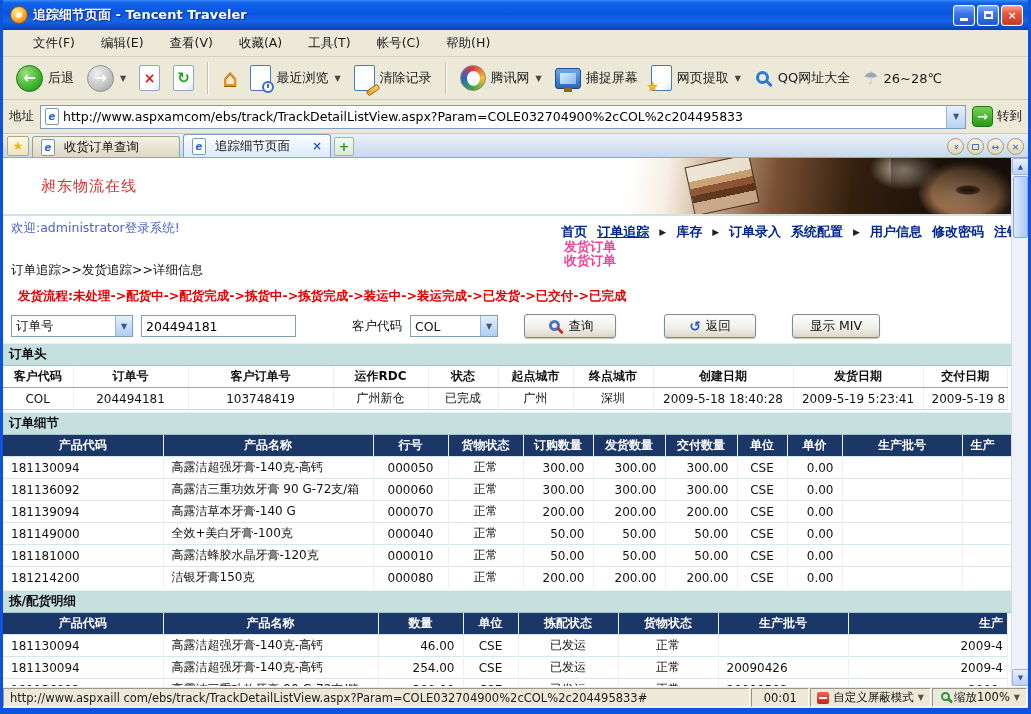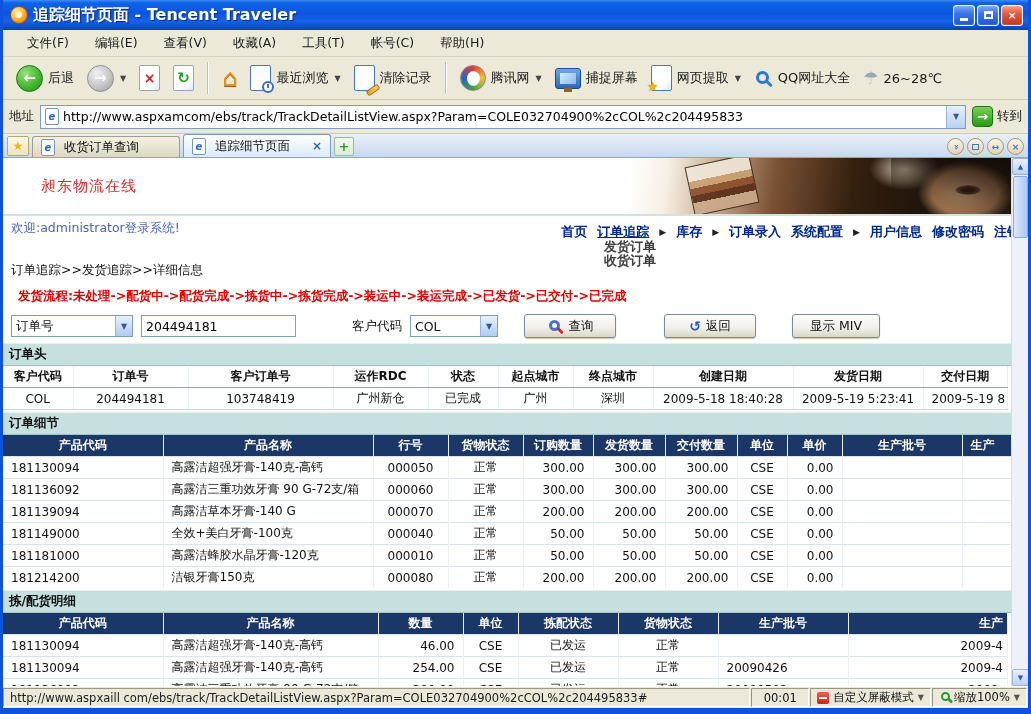--- a/index.html
+++ b/index.html
@@ -12,30 +12,30 @@
     overflow:hidden;
   }
   
   .titlebar{height:30px;display:flex;align-items:center;padding:0 5px;
     background:linear-gradient(180deg,#3a8af6 0%,#0f62e8 10%,#0a55e0 45%,#1763e8 70%,#0b4bc8 92%,#0a43ae 100%);}
   .app-icon{width:18px;height:18px;border-radius:50%;margin:0 5px 0 2px;flex:0 0 auto;
     background:radial-gradient(circle at 35% 30%,#ffe890 0%,#ffc040 40%,#f08818 75%,#c86808 100%);
     border:1px solid #8a5a10;position:relative;}
   .app-icon::after{content:"";position:absolute;left:4px;top:4px;width:7px;height:7px;border-radius:50%;
     background:radial-gradient(circle at 60% 60%,#fff,#ffe8a8 70%,transparent 75%);}
-  .title-text{color:#fff;font-weight:bold;font-size:16px;text-shadow:1px 1px 1px #0a2a80;flex:1 1 auto;
+  .title-text{color:#fff;font-weight:bold;font-size:13px;text-shadow:1px 1px 1px #0a2a80;flex:1 1 auto;
     white-space:nowrap;overflow:hidden;}
   .win-btn{width:22px;height:21px;margin-left:2px;border-radius:3px;border:1px solid #fff;
     display:flex;align-items:center;justify-content:center;color:#fff;font-size:11px;font-weight:bold;
     background:linear-gradient(180deg,#7aa8f8 0%,#3a74e8 40%,#2058cc 100%);box-shadow:inset 0 0 1px #fff;}
   .win-btn.close{background:linear-gradient(180deg,#f8a088 0%,#e4573d 40%,#c03a20 100%);}
   .win-btn .glyph-min{display:block;width:8px;height:3px;background:#fff;margin-top:9px;}
   .win-btn .glyph-max{display:block;width:9px;height:8px;border:2px solid #fff;border-top-width:3px;}
   
-  .menubar{height:27px;display:flex;align-items:center;gap:2px;padding:0 12px;background:#ece9d8;
+  .menubar{height:27px;display:flex;align-items:center;gap:2px;padding:0 18px;background:#ece9d8;
     border-bottom:1px solid #d8d4c0;}
   .menu-item{padding:3px 12px;white-space:nowrap;font-size:12.5px;color:#1a1a1a;}
   
   .toolbar{height:43px;display:flex;align-items:center;padding:0 8px;gap:3px;background:#ece9d8;
     border-bottom:1px solid #cfcab2;}
   .tb-btn{display:flex;align-items:center;gap:5px;padding:3px 5px;border-radius:3px;white-space:nowrap;
     font-size:13px;color:#1a1a1a;}
   .tb-sep{width:2px;height:32px;margin:0 5px;border-left:1px solid #c6c1aa;border-right:1px solid #fff;}
   .circ{width:27px;height:27px;border-radius:50%;display:flex;align-items:center;justify-content:center;
     color:#fff;font-size:15px;font-weight:bold;}
@@ -121,22 +121,22 @@
     background:linear-gradient(180deg,#efe7d8 0 30%,#caa173 30% 45%,#8c4f2b 45% 60%,#5a2e18 60% 75%,#caa98a 75% 100%);}
   .photo .eye{position:absolute;right:30px;top:27px;width:26px;height:10px;border-radius:50%;
     background:radial-gradient(#2a1812 0 30%,#6a4530 60%,rgba(0,0,0,0) 75%);}
   .photo .hair{position:absolute;right:0;top:0;width:120px;height:56px;
     background:linear-gradient(200deg,rgba(18,11,7,.95),rgba(40,26,16,.4) 60%,rgba(0,0,0,0));}
   .welcome-row{height:24px;display:flex;align-items:center;justify-content:space-between;padding:0 8px;}
   .welcome{color:#4a64c8;font-size:12.5px;white-space:nowrap;}
   .nav{display:flex;align-items:center;gap:10px;font-weight:bold;font-size:13px;color:#00278f;white-space:nowrap;margin-top:8px;}
   .nav .nav-item.current{text-decoration:underline;}
   .nav-arrow{font-size:9px;color:#222;}
-  .subnav{position:absolute;left:596px;top:82px;width:62px;text-align:center;font-weight:bold;font-size:13px;
-    color:#404040;line-height:14px;}
+  .subnav{position:absolute;left:556px;top:82px;width:62px;text-align:center;font-weight:bold;font-size:13px;
+    color:#ec4899;line-height:14px;}
   .breadcrumb{height:18px;margin-top:22px;padding-left:8px;color:#101010;font-size:12.5px;}
   .flow{height:20px;margin-top:8px;padding-left:15px;color:#e80000;font-weight:bold;font-size:12.5px;white-space:nowrap;}
   
   .form-row{height:30px;margin-top:3px;display:flex;align-items:center;padding-left:8px;gap:8px;}
   .xp-select{height:22px;background:#fff;border:1px solid #7f9db9;display:flex;align-items:center;}
   .xp-select .val{flex:1 1 auto;padding:0 4px;font-size:12.5px;white-space:nowrap;overflow:hidden;}
   .xp-select .arrow{width:17px;height:20px;background:linear-gradient(180deg,#e6f0fc,#aecdf4);
     border-left:1px solid #98b4d8;display:flex;align-items:center;justify-content:center;color:#3a5a88;font-size:8px;}
   .sel-order{width:122px;}
   .sel-cust{width:88px;}

